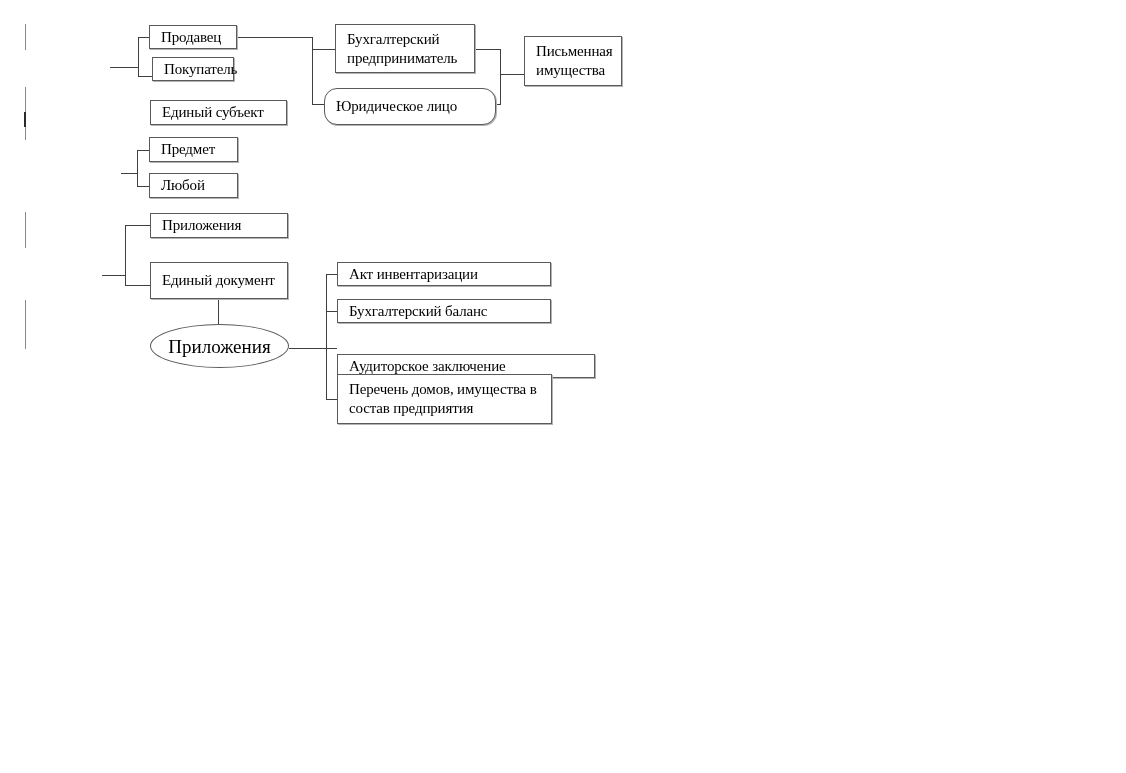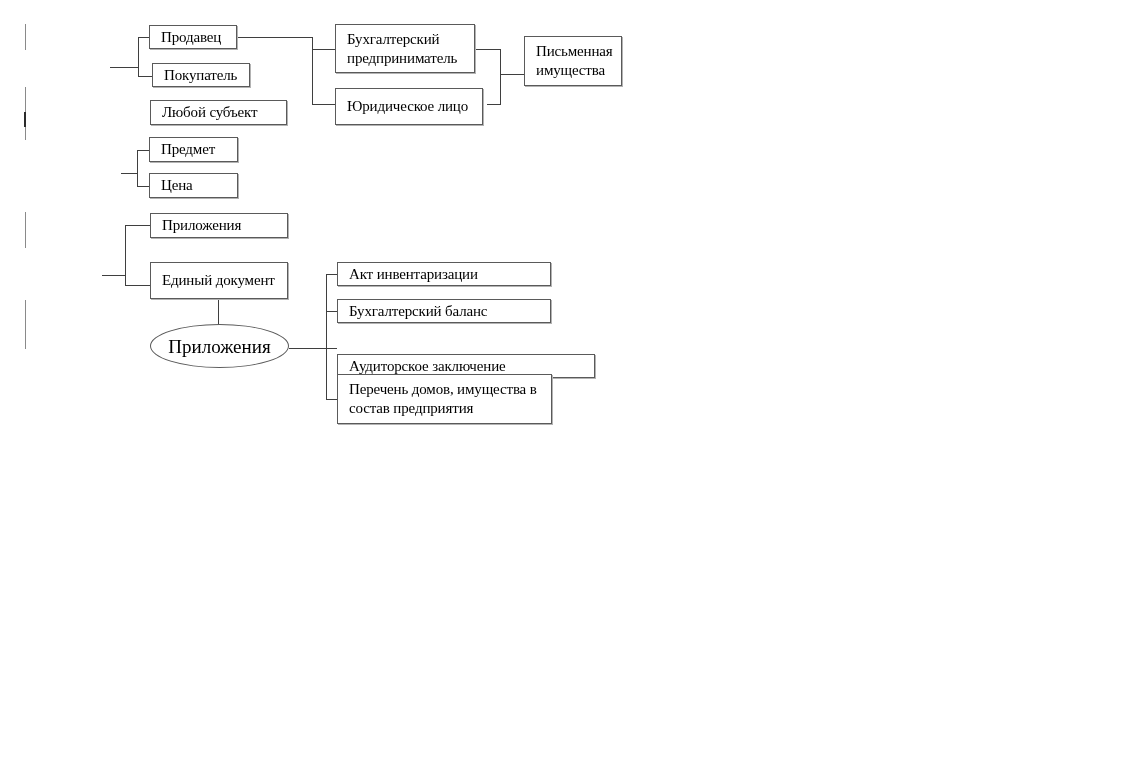--- a/index.html
+++ b/index.html
@@ -86,29 +86,29 @@
 
   <div class="vline" style="left:218px;top:299px;height:26px;"></div>
 
   <div class="hline" style="left:289px;top:348px;width:48px;"></div>
   <div class="vline" style="left:326px;top:274px;height:126px;"></div>
   <div class="hline" style="left:326px;top:274px;width:11px;"></div>
   <div class="hline" style="left:326px;top:311px;width:11px;"></div>
   <div class="hline" style="left:326px;top:399px;width:11px;"></div>
 
   <div class="node" style="left:149px;top:25px;width:88px;height:24px;">Продавец</div>
-  <div class="node" style="left:152px;top:63px;width:98px;height:24px;">Покупатель</div>
-  <div class="node" style="left:150px;top:100px;width:137px;height:25px;">Любой субъект</div>
+  <div class="node" style="left:152px;top:57px;width:82px;height:24px;">Покупатель</div>
+  <div class="node" style="left:150px;top:100px;width:137px;height:25px;">Единый субъект</div>
   <div class="node" style="left:149px;top:137px;width:89px;height:25px;">Предмет</div>
-  <div class="node" style="left:149px;top:173px;width:89px;height:25px;">Цена</div>
+  <div class="node" style="left:149px;top:173px;width:89px;height:25px;">Любой</div>
   <div class="node" style="left:150px;top:213px;width:138px;height:25px;">Приложения</div>
   <div class="node" style="left:150px;top:262px;width:138px;height:37px;">Единый документ</div>
 
   <div class="node" style="left:335px;top:24px;width:140px;height:49px;">Бухгалтерский предприниматель</div>
-  <div class="node" style="left:335px;top:88px;width:148px;height:37px;">Юридическое лицо</div>
+  <div class="node" style="left:324px;top:88px;width:172px;height:37px;border-radius:13px;">Юридическое лицо</div>
   <div class="node" style="left:524px;top:36px;width:98px;height:50px;">Письменная имущества</div>
 
   <div class="ellipse" style="left:150px;top:324px;width:139px;height:44px;">Приложения</div>
 
   <div class="node" style="left:337px;top:262px;width:214px;height:24px;">Акт инвентаризации</div>
   <div class="node" style="left:337px;top:299px;width:214px;height:24px;">Бухгалтерский баланс</div>
   <div class="node" style="left:337px;top:338px;width:258px;height:24px;margin-top:16px;">Аудиторское заключение</div>
   <div class="node" style="left:337px;top:374px;width:215px;height:50px;">Перечень домов, имущества в состав предприятия</div>
 
 </div>

